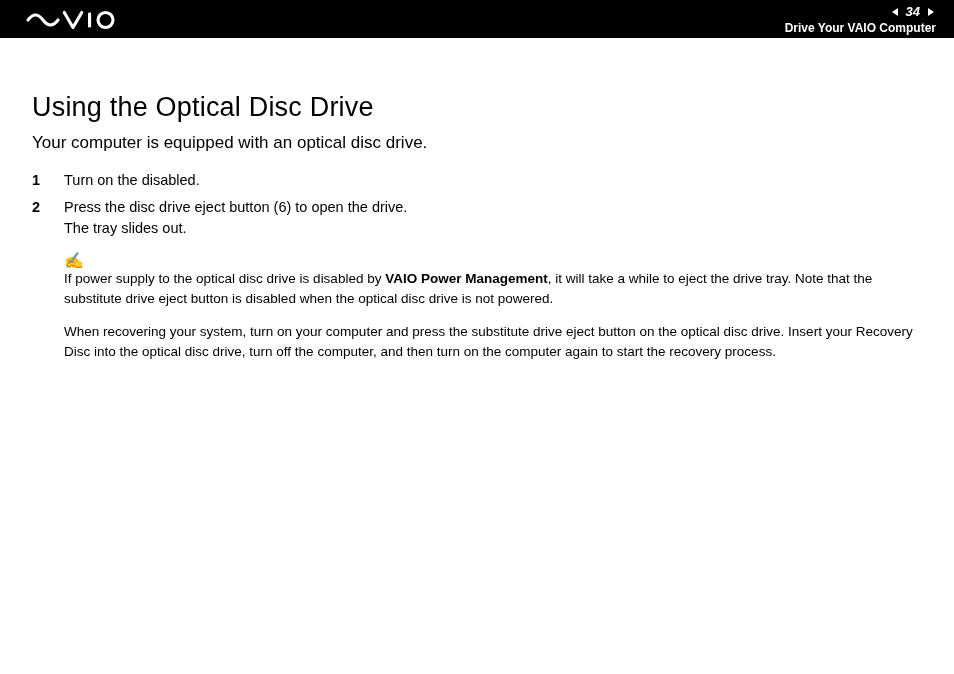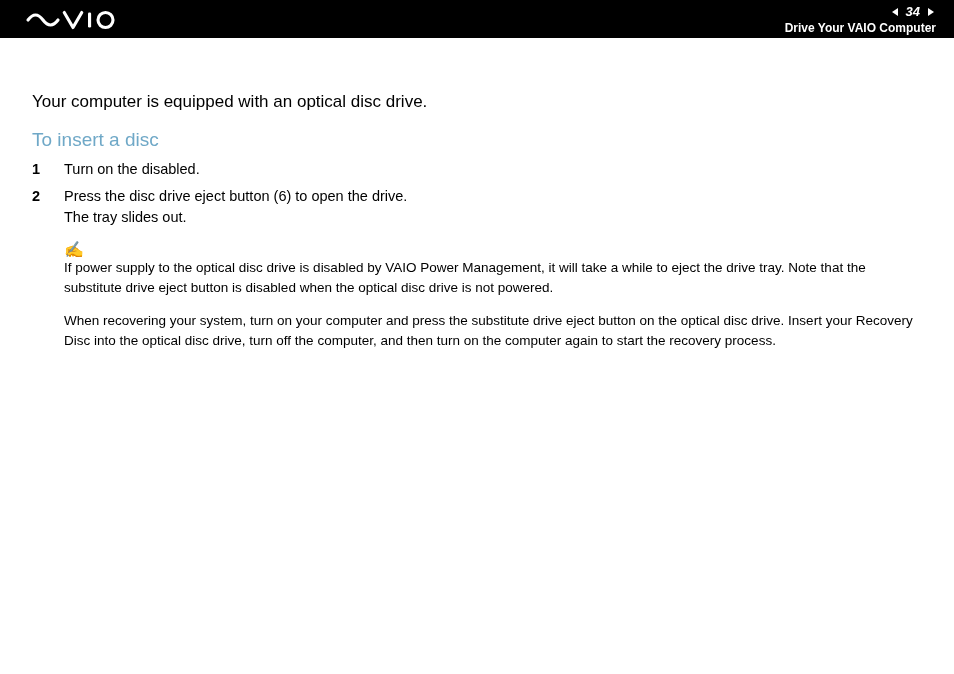--- a/index.html
+++ b/index.html
@@ -96,21 +96,21 @@
     margin-bottom: 0;
     line-height: 1;
   }
   .note-text {
     font-size: 13.5px;
     line-height: 1.45;
     margin-bottom: 14px;
     font-family: "Arial Narrow", Arial, sans-serif;
     font-stretch: condensed;
   }
-  .note-text .bold { font-weight: normal; }
+  .note-text .bold { font-weight: bold; }
 </style>
 </head>
 <body>
 
 <div class="header">
   <div class="logo">
     <svg viewBox="0 0 160 32" width="120" fill="#fff">
       <path d="M0 16 Q12 0 24 16 Q36 32 48 16" stroke="#fff" stroke-width="5" fill="none" stroke-linecap="round"></path>
       <path d="M58 4 L72 28 L86 4" stroke="#fff" stroke-width="5" fill="none" stroke-linecap="round" stroke-linejoin="round"></path>
       <rect x="96" y="4" width="5" height="24" rx="2"></rect>
@@ -129,22 +129,22 @@
         <svg width="10" height="10" viewBox="0 0 10 10">
             <polygon points="2,1 8,5 2,9" fill="#fff"></polygon>
           </svg>
       </span>
     </div>
     <div class="breadcrumb">Drive Your VAIO Computer</div>
   </div>
 </div>
 
 <div class="content">
+  <h1>Using the Optical Disc Drive</h1>
   <p class="intro">Your computer is equipped with an optical disc drive.</p>
-  <h2>To insert a disc</h2>
   <ol class="steps">
     <li>Turn on the disabled.</li>
     <li style="white-space:pre-line">Press the disc drive eject button (6) to open the drive.
 The tray slides out.</li>
   </ol>
   <div class="note-block">
     <div class="note-icon">✍</div>
     <p class="note-text">
       <span>If power supply to the optical disc drive is disabled by </span><span class="bold">VAIO Power Management</span><span>, it will take a while to eject the drive tray. Note that the substitute drive eject button is disabled when the optical disc drive is not powered.</span>
     </p>

